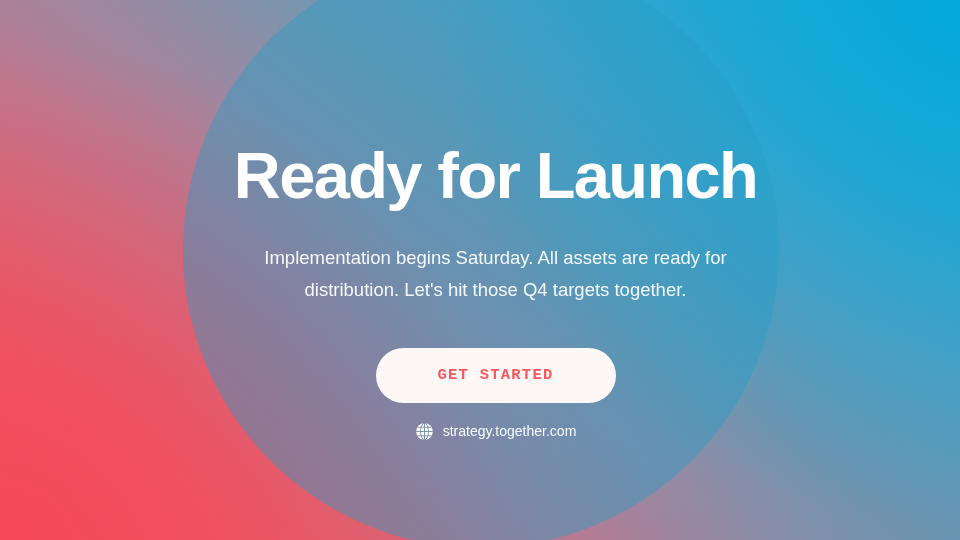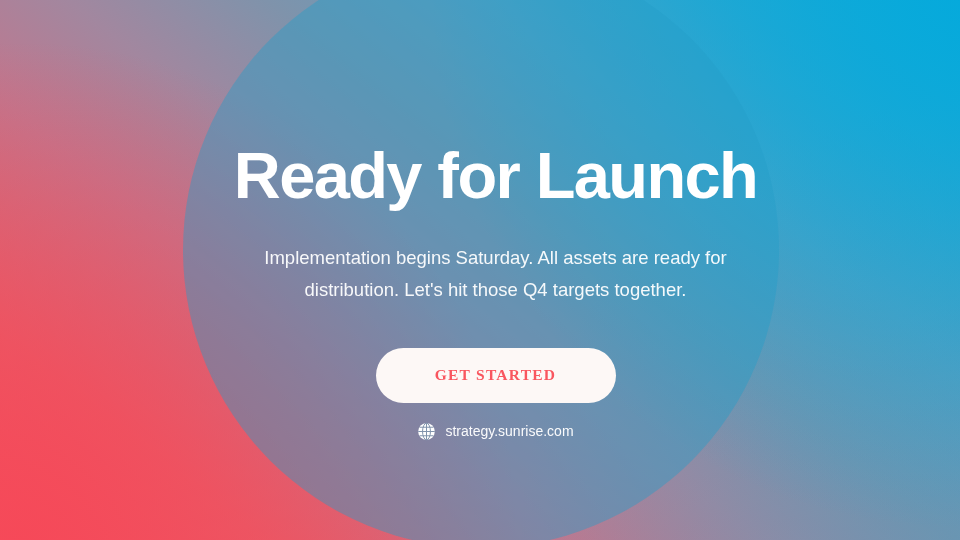--- a/index.html
+++ b/index.html
@@ -72,21 +72,21 @@
     color:rgba(255,255,255,0.94);
   }
 
   #cta-button {
     margin-top:42px;
     width:240px; height:55px;
     border:none;
     border-radius:28px;
     background:#fdf8f6;
     color:#f9565f;
-    font-family:Liberation Serif, serif;
+    font-family:Liberation Mono, monospace;
     font-size:15.5px;
     font-weight:700;
     letter-spacing:1.25px;
     cursor:pointer;
     display:flex;
     align-items:center;
     justify-content:center;
   }
 
   #footer-link {
@@ -124,17 +124,17 @@
           <circle cx="12" cy="12" r="10.5" fill="#ffffff"></circle>
           <g stroke="#7f93ab" stroke-width="1.25" fill="none">
             <ellipse cx="12" cy="12" rx="5" ry="10.5"></ellipse>
             <line x1="1.5" y1="12" x2="22.5" y2="12"></line>
             <line x1="3.2" y1="6.6" x2="20.8" y2="6.6"></line>
             <line x1="3.2" y1="17.4" x2="20.8" y2="17.4"></line>
             <line x1="12" y1="1.5" x2="12" y2="22.5"></line>
           </g>
         </svg>
       </span>
-      <span>strategy.sunrise.com</span>
+      <span>strategy.together.com</span>
     </a>
 
   </div>
 </div>
 
 </body></html>

